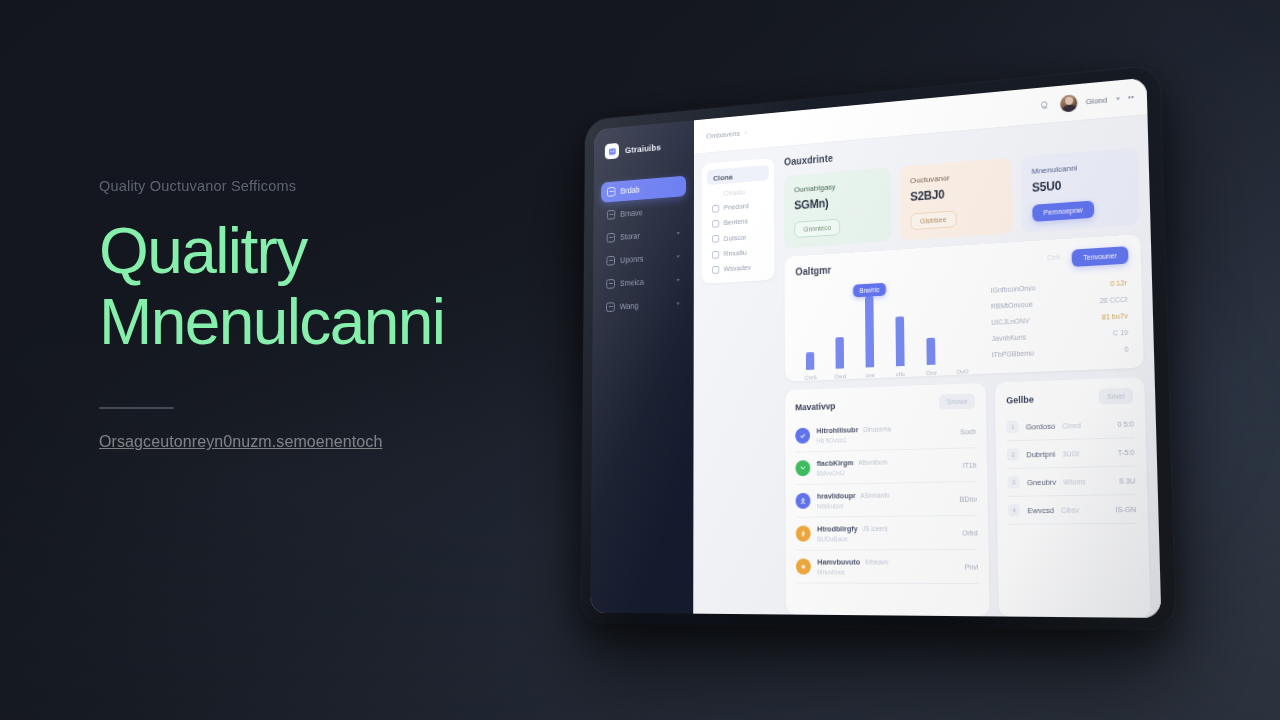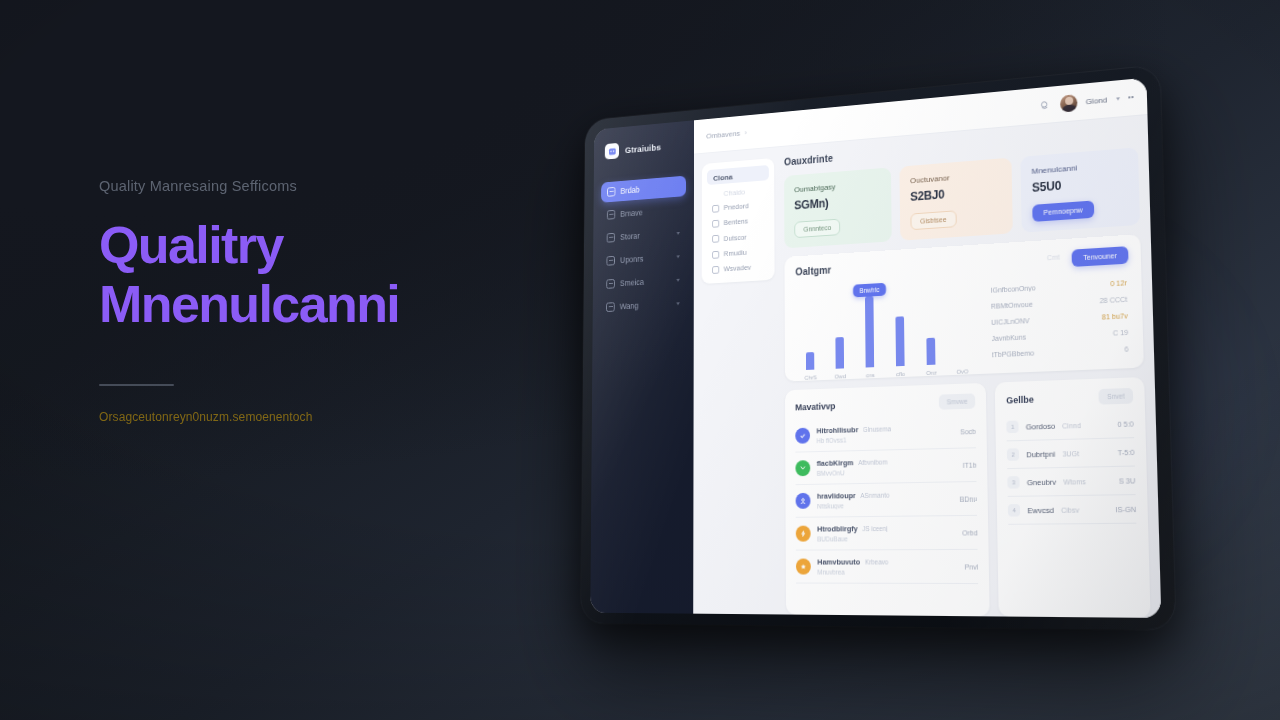--- a/index.html
+++ b/index.html
@@ -50,44 +50,45 @@
   .hero-eyebrow {
     font-size: 14.5px;
     letter-spacing: 0.2px;
     color: #8a93a4;
     opacity: 0.62;
     filter: blur(0.55px);
     margin-bottom: 26px;
     white-space: nowrap;
   }
   .hero-title {
-    font-size: 52px;
+    font-size: 64px;
     line-height: 0.98;
-    font-weight: 700;
-    color: #8b5cf6;
+    font-weight: 400;
+    color: #86efac;
     letter-spacing: -1.6px;
     filter: blur(0.18px);
   }
   .hero-title .line2 { display: block; margin-top: 8px; }
   .hero-rule {
     width: 75px;
     height: 2px;
     background: #6d7687;
     opacity: 0.55;
     margin-top: 54px;
     margin-bottom: 24px;
     border-radius: 2px;
   }
   .hero-sub {
-    font-size: 12px;
-    color: #eab308;
+    font-size: 16px;
+    color: #e5e5e5;
     opacity: 0.5;
     filter: blur(0.65px);
     letter-spacing: 0.1px;
     white-space: nowrap;
+    text-decoration: underline;
   }
 
   
   .device-stage {
     position: absolute;
     left: 548px;
     top: 86px;
     width: 700px;
     height: 570px;
     perspective: 1500px;
@@ -663,21 +664,21 @@
   }
 </style>
 </head>
 <body>
 
 <div class="bg"></div>
 <div class="bg-glow"></div>
 <div class="bg-vignette"></div>
 
 <div class="hero">
-  <div class="hero-eyebrow">Quality Manresaing Sefficoms</div>
+  <div class="hero-eyebrow">Quality Ouctuvanor Sefficoms</div>
   <h1 class="hero-title">
     <span>Qualitry</span>
     <span class="line2">Mnenulcanni</span>
   </h1>
   <div class="hero-rule"></div>
   <div class="hero-sub">Orsagceutonreyn0nuzm.semoenentoch</div>
 </div>
 
 <div class="device-stage">
   <div class="device">

